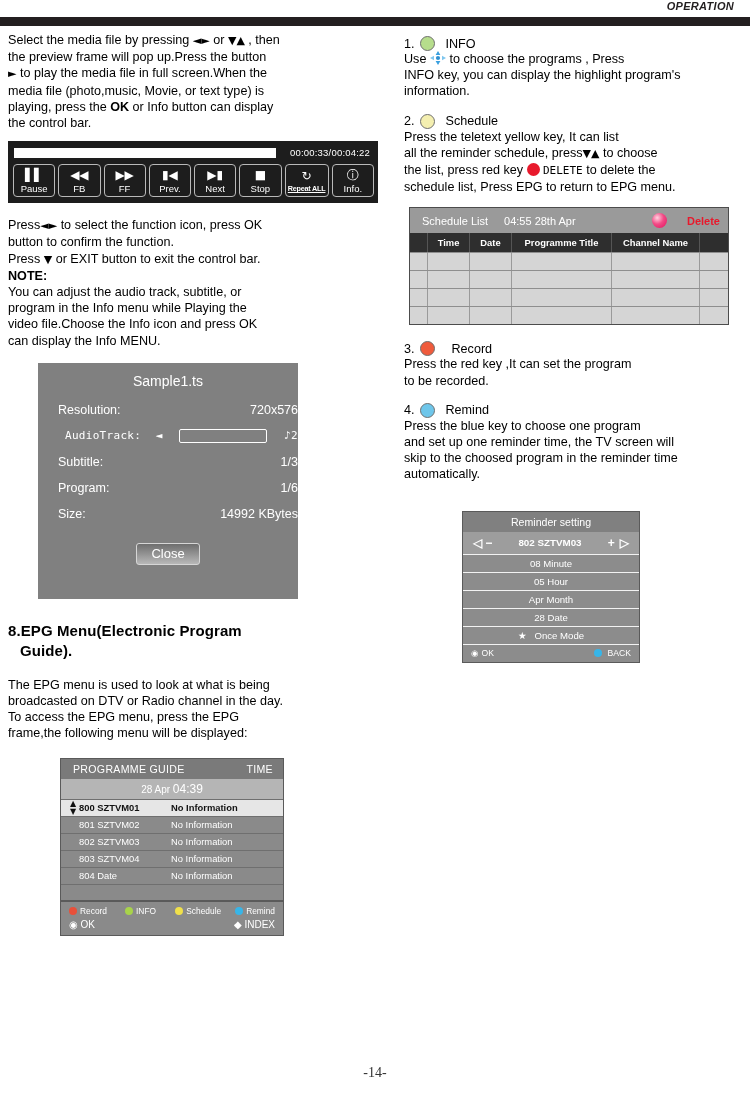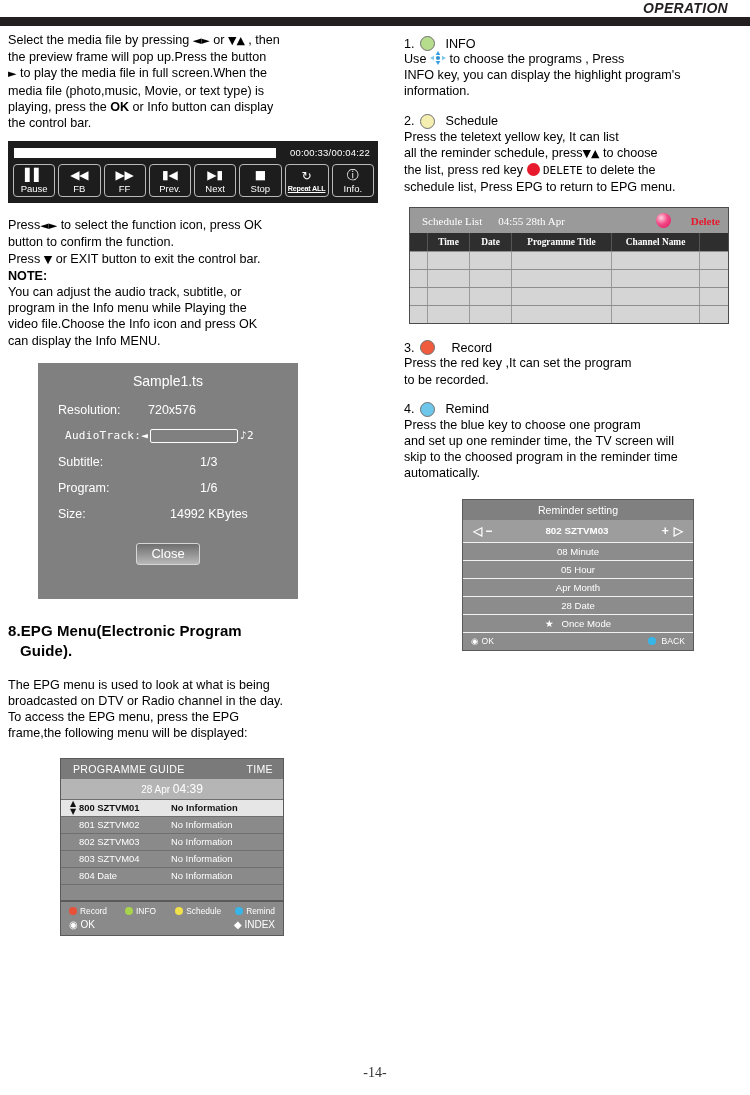--- a/index.html
+++ b/index.html
@@ -9,22 +9,22 @@
     background:#ffffff;
     font-family:"Liberation Sans", sans-serif;
     color:#000;
     position:relative;
     overflow:hidden;
   }
 
   
   .header-wrap { position:relative; height:26px; }
   .header-title {
-    position:absolute; right:22px; top:0;
-    font-size:14px; font-weight:bold; font-style:italic;
+    position:absolute; right:16px; top:0;
+    font-size:11px; font-weight:bold; font-style:italic;
     letter-spacing:.3px; color:#231f20;
   }
   .header-rule {
     position:absolute; left:0; right:0; top:17px;
     height:9px; background:#231f20;
   }
 
   
   .col-left  { position:absolute; left:8px;  top:32px; width:378px; }
   .col-right { position:absolute; left:404px; top:36px; width:346px; }
@@ -64,21 +64,21 @@
   .cbtn.repeat { width:45px; }
 
   
   .info-panel {
     margin-top:14px; margin-left:30px;
     width:260px; height:236px;
     background:#808080; color:#ffffff;
     padding:10px 0 0 0;
   }
   .info-title { text-align:center; font-size:14px; margin-bottom:14px; }
-  .info-row { display:flex; font-size:12.5px; padding:0 0 0 20px; margin-bottom:12px; }
+  .info-row { display:flex; font-size:12.5px; padding:0 0 0 20px; margin-bottom:12px;justify-content:space-between; }
   .info-row .k { width:90px; }
   .info-row .v { }
   .info-row.audio { font-family:"DejaVu Sans Mono", monospace; font-size:11px; letter-spacing:.3px; align-items:center;padding-left:27px; }
   .audio-box {
     display:inline-block; width:88px; height:14px;
     border:1px solid #ffffff; border-radius:2px; margin:0 2px;
   }
   .info-btn-wrap { text-align:center; margin-top:22px; }
   .info-close {
     display:inline-block; min-width:64px;
@@ -140,21 +140,21 @@
   .keydot { width:15px; height:15px; border-radius:50%; display:inline-block; border:1px solid #6f6f6f; }
   .nav4 {
     display:inline-block; vertical-align:-2px;
     width:16px; height:14px; position:relative;
   }
 
   
   .sched {
     margin-top:12px; margin-left:5px;
     width:320px; border:1px solid #4c4c4c;
-    font-size:9.6px; color:#ffffff;font-family:Liberation Serif, serif;
+    font-size:9.6px; color:#ffffff;
   }
   .sched-head {
     background:#9a9a9a; display:flex; align-items:center;
     padding:5px 8px 5px 12px; gap:16px; font-size:11px;
   }
   .sched-head .del { color:#e8192c; font-weight:bold; margin-left:4px; }
   .reddot {
     width:15px; height:15px; border-radius:50%; display:inline-block;
     background:radial-gradient(circle at 35% 32%, #ffd3e0 0%, #f24a86 45%, #e10f5c 100%);
     margin-left:auto;
@@ -163,22 +163,22 @@
     display:flex; background:#2e2e2e; font-size:9.4px; font-weight:bold;
   }
   .sched-cols div { padding:4px 0; text-align:center; border-right:1px solid #555; }
   .sched-body .srow { display:flex; height:18px; background:#d5d5d5; border-top:1px solid #8e8e8e; }
   .sched-body .srow div { border-right:1px solid #9a9a9a; }
   .c0 { width:18px; } .c1 { width:42px; } .c2 { width:42px; }
   .c3 { width:100px; } .c4 { width:88px; } .c5 { flex:1; border-right:none !important; }
 
   
   .remind {
-    margin-top:17px; margin-left:58px;
-    width:232px; border:1px solid #5a5a5a;
+    margin-top:28px; margin-left:58px;
+    width:178px; border:1px solid #5a5a5a;
     color:#ffffff; font-size:9.6px;
   }
   .rem-title { background:#808080; text-align:center; padding:4px 0; font-size:10.6px; }
   .rem-ch {
     background:#9d9d9d; display:flex; align-items:center;
     padding:4px 10px; font-size:9.8px; font-weight:bold;
   }
   .rem-ch .lft { display:flex; align-items:center; gap:3px; font-size:12px; }
   .rem-ch .mid { flex:1; text-align:center; }
   .rem-ch .rgt { display:flex; align-items:center; gap:5px; font-size:12px; }

